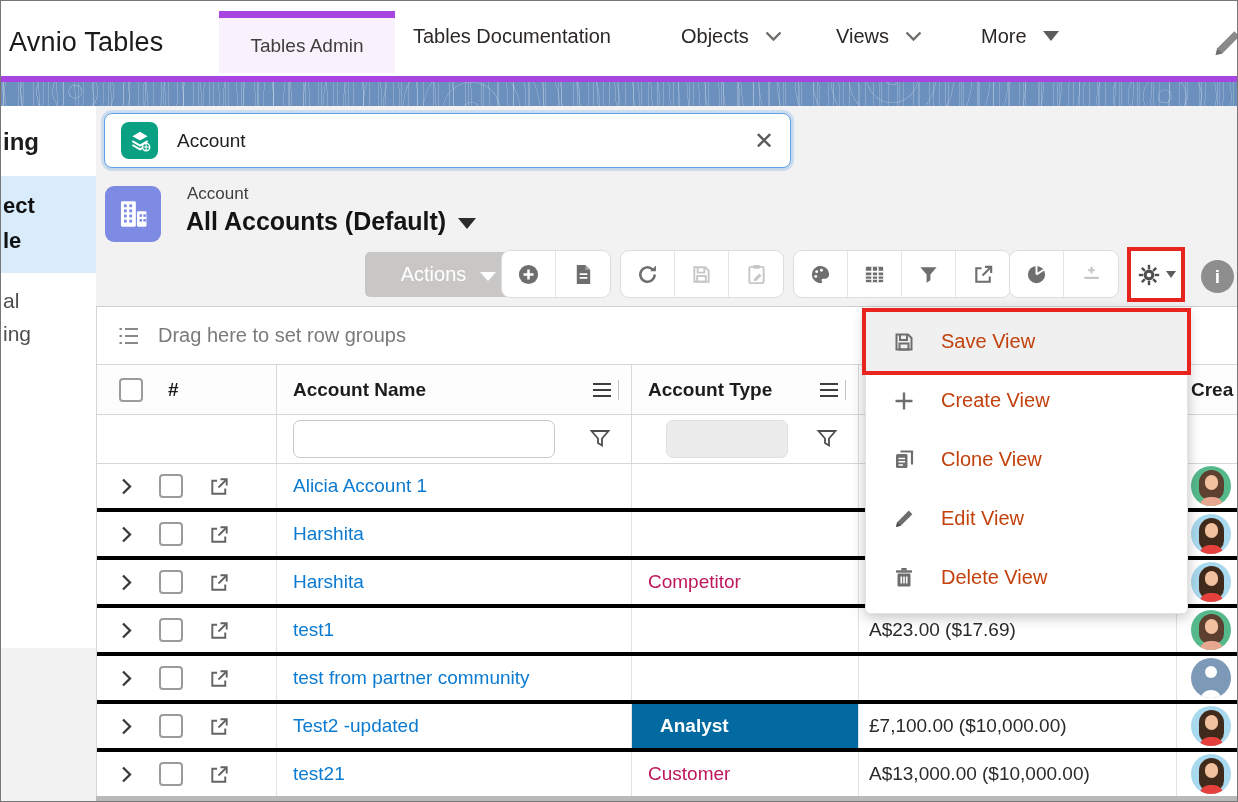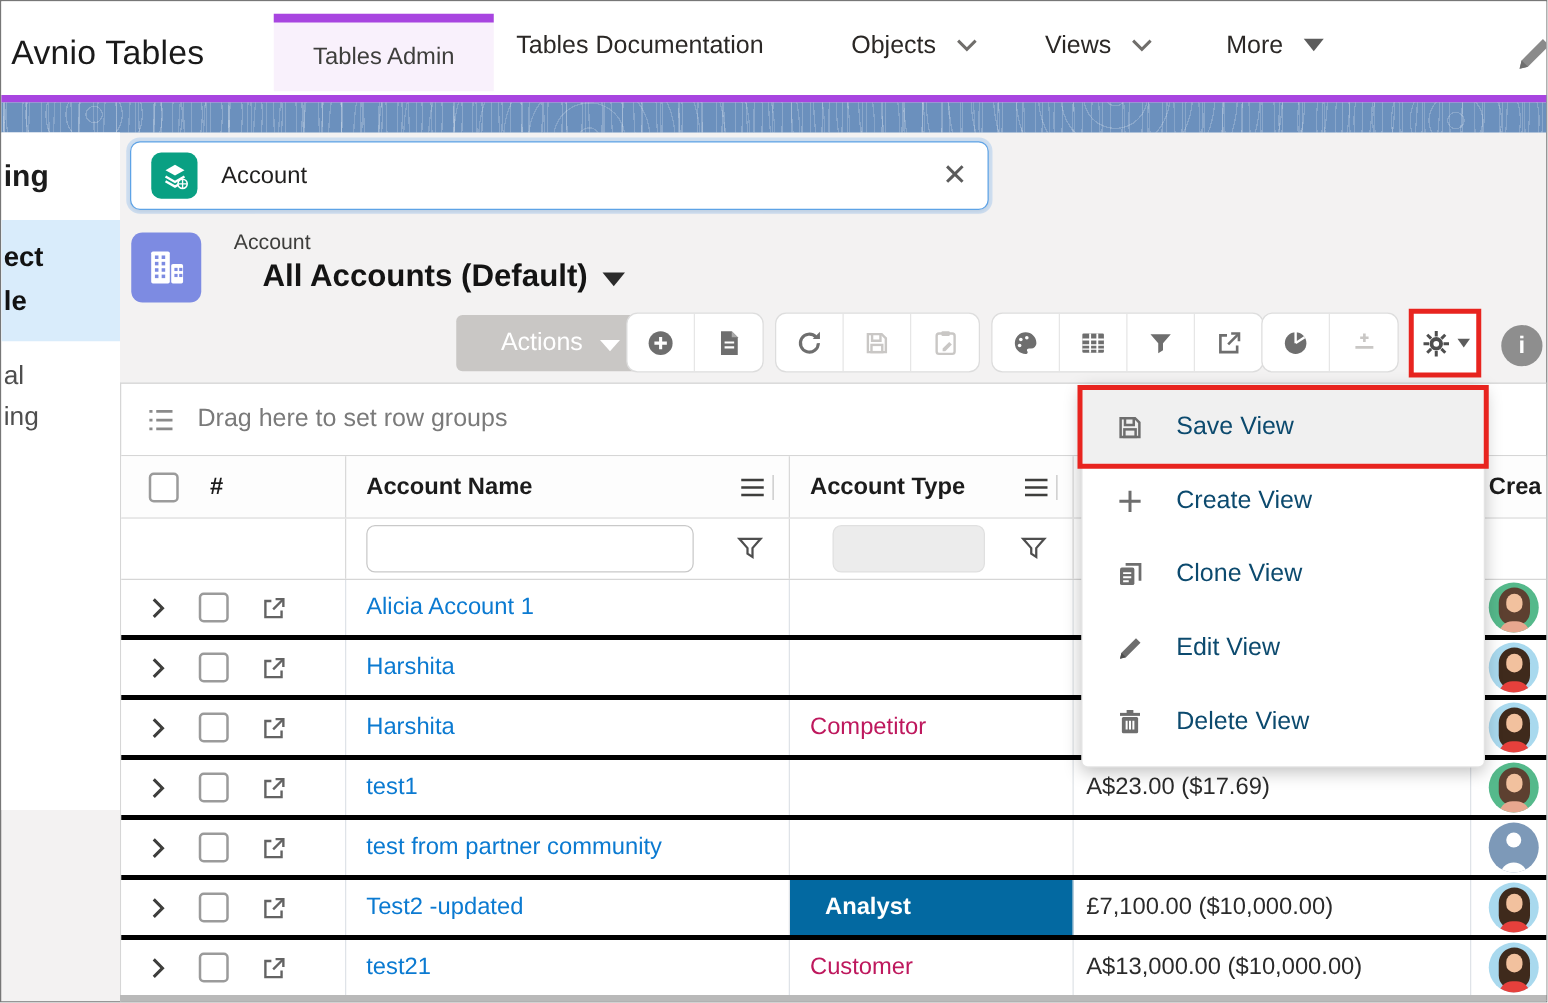--- a/index.html
+++ b/index.html
@@ -38,21 +38,21 @@
 
   
   .search-box{position:absolute;left:103px;top:112px;width:687px;height:55px;background:#fff;border:1px solid #5ea3e6;border-radius:8px;box-shadow:0 0 0 3px rgba(120,175,235,.30),0 1px 3px rgba(0,0,0,.08);display:flex;align-items:center;padding:0 16px;}
   .obj-chip{width:37px;height:37px;border-radius:8px;background:#09a083;flex:none;display:flex;align-items:center;justify-content:center;}
   .search-val{margin-left:19px;font-size:19px;color:#201f1e;}
   .search-x{margin-left:auto;font-size:24px;color:#5c5c5c;cursor:pointer;line-height:1;}
 
   
   .entity-icon{position:absolute;left:104px;top:185px;width:56px;height:56px;border-radius:9px;background:#7d8be2;display:flex;align-items:center;justify-content:center;}
   .entity-kicker{position:absolute;left:186px;top:183px;font-size:17px;color:#3e3e3c;}
-  .entity-title{position:absolute;left:185px;top:206px;font-size:25px;font-weight:700;color:#141414;display:flex;align-items:center;gap:12px;cursor:pointer;margin-left:24px;}
+  .entity-title{position:absolute;left:185px;top:206px;font-size:25px;font-weight:700;color:#141414;display:flex;align-items:center;gap:12px;cursor:pointer;}
   .entity-title .tri{width:0;height:0;border-left:9px solid transparent;border-right:9px solid transparent;border-top:11px solid #2b2b2b;margin-top:4px;}
 
   
   .actions-btn{position:absolute;left:320px;top:251px;width:167px;height:45px;background:#c9c7c5;border-radius:5px;color:#fff;font-size:20px;display:flex;align-items:center;justify-content:center;gap:14px;cursor:pointer;margin-left:44px;}
   .actions-btn .tri{width:0;height:0;border-left:8px solid transparent;border-right:8px solid transparent;border-top:9px solid #fff;margin-top:3px;}
   .tgroup{position:absolute;top:249px;height:48px;background:#fff;border:1px solid #ddd;border-radius:9px;display:flex;overflow:hidden;}
   .tcell{width:54px;display:flex;align-items:center;justify-content:center;color:#6e6e6e;border-right:1px solid #e6e6e6;cursor:pointer;}
   .tcell:last-child{border-right:none;}
   .tcell.dis{color:#c9c7c5;cursor:default;}
   .tcell svg{width:23px;height:23px;}
@@ -100,21 +100,21 @@
   .av-hair{position:absolute;left:8px;top:4px;width:25px;height:30px;border-radius:13px 13px 11px 11px;background:#5d4030;}
   .avatar[data-avatar="woman-blue"] .av-hair{background:#3f2a1c;height:33px;}
   .av-face{position:absolute;left:14px;top:9px;width:13px;height:15px;border-radius:7px;background:#f2c19e;}
   .av-body{position:absolute;left:8px;bottom:-9px;width:25px;height:18px;border-radius:11px 11px 0 0;background:#e8a78f;}
   .avatar[data-avatar="woman-blue"] .av-body{background:#e5403c;}
   .avatar[data-avatar="person-generic"] .av-face{background:#fff;left:14px;top:8px;width:12px;height:12px;border-radius:50%;}
   .avatar[data-avatar="person-generic"] .av-body{background:#fff;left:9px;bottom:-7px;width:22px;height:15px;}
 
   
   .view-menu{position:absolute;left:864px;top:308px;width:323px;background:#fff;border:1px solid #e3e3e3;border-radius:5px;box-shadow:0 3px 14px rgba(0,0,0,.25);padding:2px 0 6px 0;z-index:60;}
-  .menu-item{height:59px;display:flex;align-items:center;padding-left:26px;gap:25px;font-size:20px;color:#0c4a6e;cursor:pointer;}
+  .menu-item{height:59px;display:flex;align-items:center;padding-left:26px;gap:25px;font-size:20px;color:#c2410c;cursor:pointer;}
   .menu-item svg{width:24px;height:24px;color:#6e6e6e;flex:none;}
   .menu-item.highlight{background:#f0f0f0;outline:4px solid #e8241f;outline-offset:0;}
 </style>
 </head>
 <body>
 
 <div id="app">
 
   <div class="top-header">
     <div class="app-title">Avnio Tables</div>

